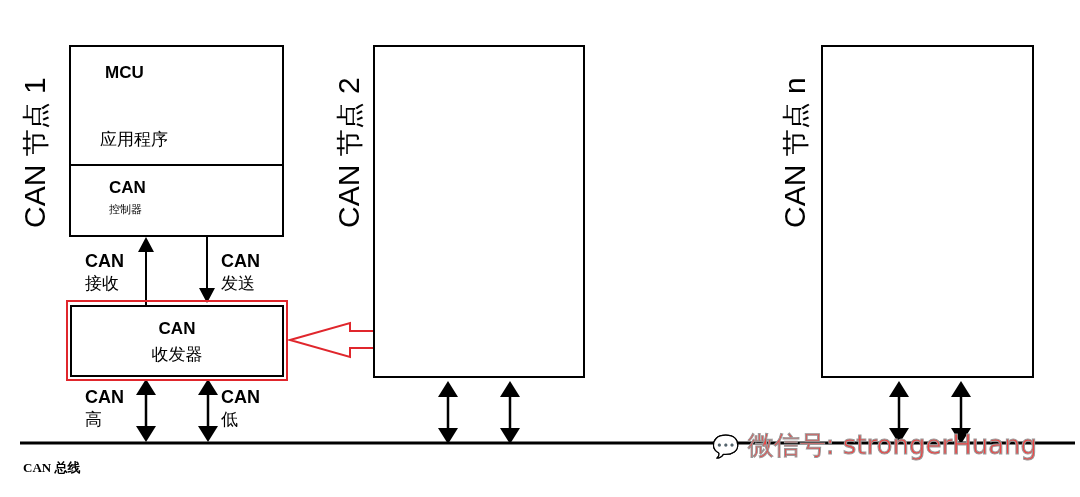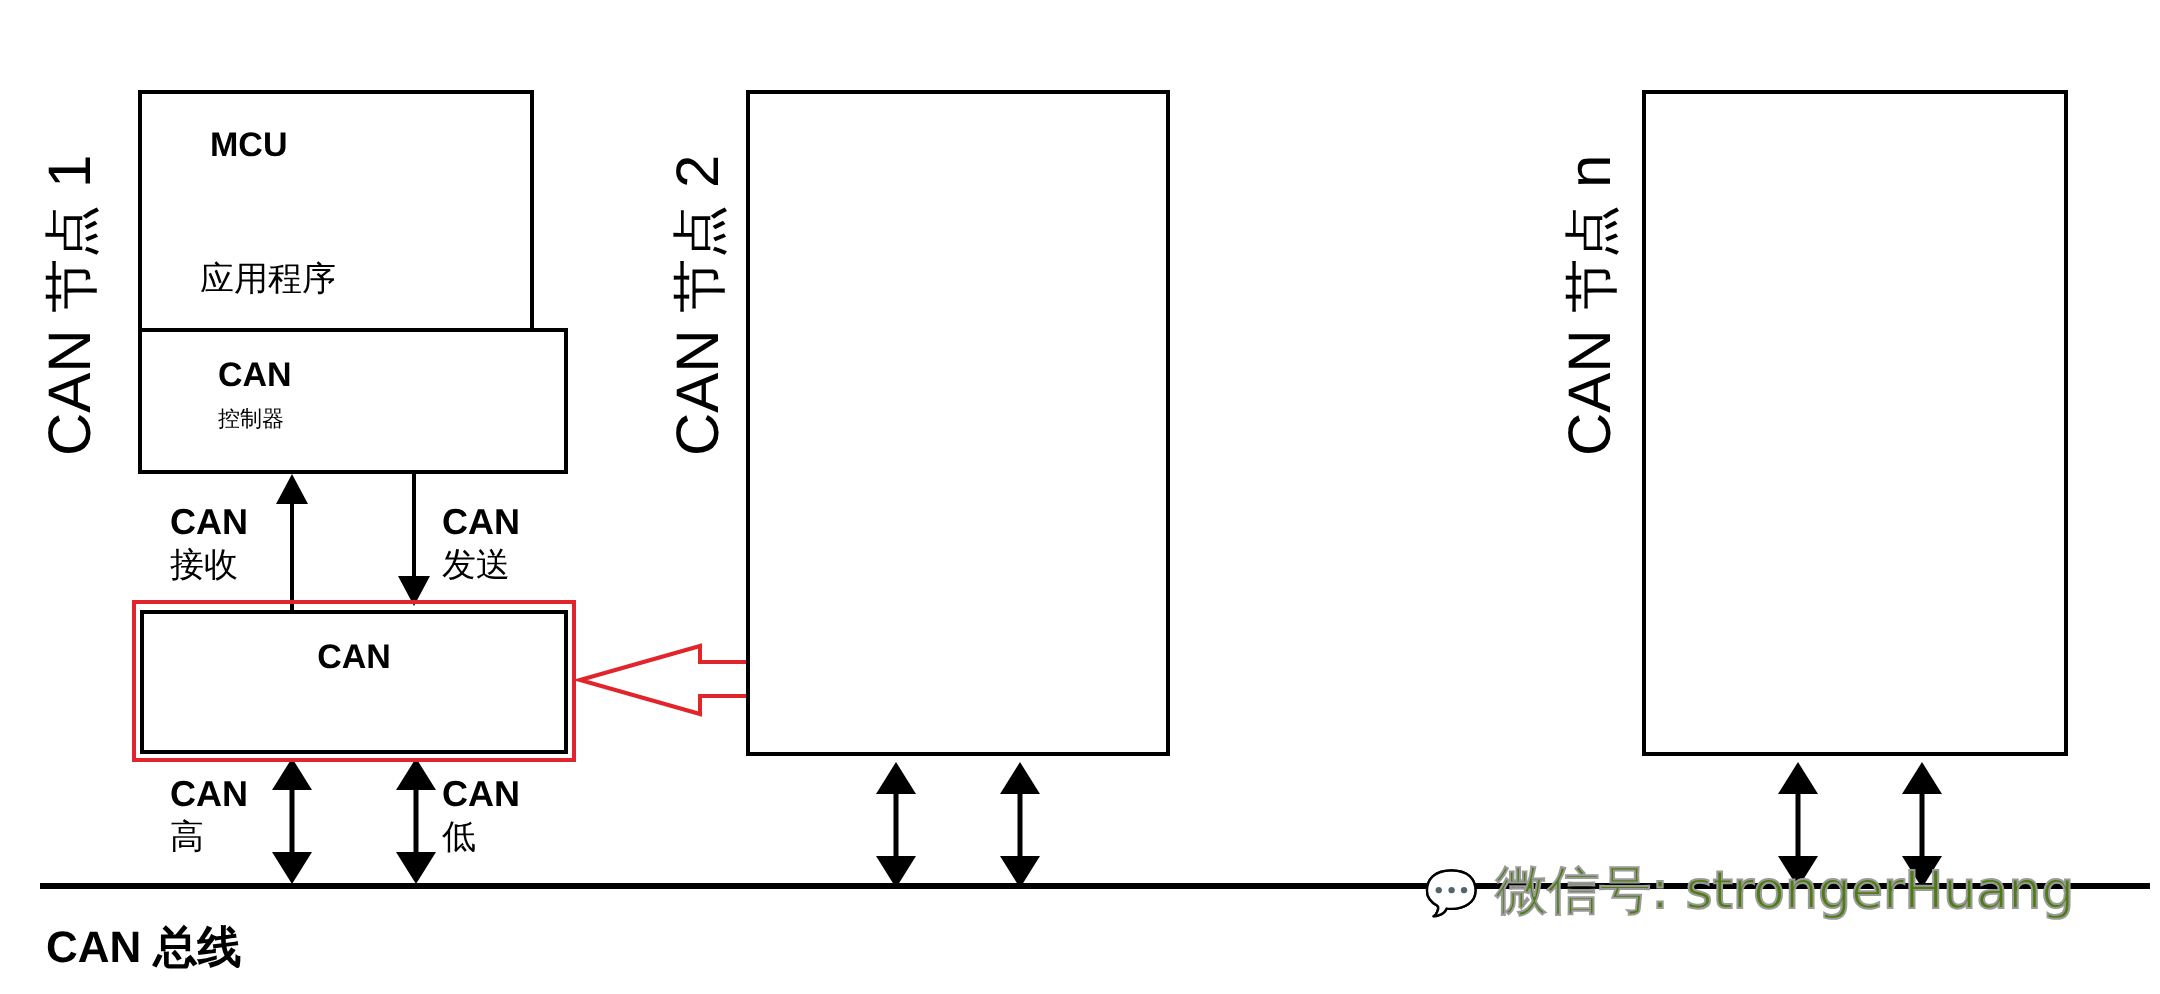--- a/index.html
+++ b/index.html
@@ -7,21 +7,21 @@
          font-family: "DejaVu Sans", "Liberation Sans", sans-serif; color: #000; }
   .abs { position: absolute; }
   .box { position: absolute; border: 2.5px solid #000; box-sizing: border-box; background: #fff; }
   .bold { font-family: "Liberation Sans", "DejaVu Sans", sans-serif; font-weight: bold; }
   .vlabel { position: absolute; transform-origin: left top; transform: rotate(-90deg);
             white-space: nowrap; font-size: 30px; font-family: "Liberation Sans", "DejaVu Sans", sans-serif; }
   .vlabel .cjk { font-family: "DejaVu Sans", sans-serif; font-size: 27px; font-weight: 300; }
   .lbl { position: absolute; font-size: 17px; line-height: 22px; }
   .lbl .en { font-weight: bold; font-family: "Liberation Sans", sans-serif; font-size: 18px; }
   svg { position: absolute; left: 0; top: 0; }
-  .wm { position: absolute; left: 712px; top: 428px; font-size: 26px; color: #4d7c0f;
+  .wm { position: absolute; left: 712px; top: 428px; font-size: 26px; color: #ef4444;
         -webkit-text-stroke: 1px #9a9a9a; letter-spacing: 0px; white-space: nowrap;
         font-family: "DejaVu Sans", sans-serif; }
 </style>
 </head>
 <body>
 
 <svg width="1080" height="497">
   <defs>
     <marker id="ah" markerWidth="10" markerHeight="10" refX="5" refY="5" orient="auto" markerUnits="userSpaceOnUse">
       <path d="M0,0 L10,5 L0,10 z" fill="#000"></path>
@@ -75,21 +75,21 @@
 
   <polygon points="290,340 350,323 350,331 413,331 413,348 350,348 350,357" fill="none" stroke="#e0262c" stroke-width="2"></polygon>
 </svg>
 
 <div class="vlabel" style="left:18px; top:228px;">
   <span>CAN</span>
   <span class="cjk">节点</span>
   <span>1</span>
 </div>
 
-<div class="box" style="left:69px; top:45px; width:198px; height:122px;">
+<div class="box" style="left:69px; top:45px; width:215px; height:122px;">
   <div class="abs bold" style="left:34px; top:16px; font-size:17px;">MCU</div>
   <div class="abs" style="left:29px; top:48px; font-size:17px;margin-top:33px;">应用程序</div>
 </div>
 
 <div class="box" style="left:69px; top:164px; width:215px; height:73px;">
   <div class="abs bold" style="left:38px; top:12px; font-size:17px;">CAN</div>
   <div class="abs" style="left:38px; top:36px; font-size:11px;">控制器</div>
 </div>
 
 <div class="lbl" style="left:85px; top:250px;">
@@ -98,20 +98,21 @@
 </div>
 <div class="lbl" style="left:221px; top:250px;">
   <div class="en">CAN</div>
   <div>发送</div>
 </div>
 
 <div class="abs" style="left:66px; top:300px; width:222px; height:81px; border:2px solid #e0262c; box-sizing:border-box;"></div>
 
 <div class="box" style="left:70px; top:305px; width:214px; height:72px;">
   <div class="abs bold" style="left:0; width:100%; text-align:center; top:12px; font-size:17px;">CAN</div>
+  <div class="abs" style="left:0; width:100%; text-align:center; top:36px; font-size:17px;">收发器</div>
 </div>
 
 <div class="lbl" style="left:85px; top:386px;">
   <div class="en">CAN</div>
   <div>高</div>
 </div>
 <div class="lbl" style="left:221px; top:386px;">
   <div class="en">CAN</div>
   <div>低</div>
 </div>
@@ -123,18 +124,18 @@
 </div>
 <div class="box" style="left:373px; top:45px; width:212px; height:333px;"></div>
 
 <div class="vlabel" style="left:778px; top:228px;">
   <span>CAN</span>
   <span class="cjk">节点</span>
   <span>n</span>
 </div>
 <div class="box" style="left:821px; top:45px; width:213px; height:333px;"></div>
 
-<div class="abs bold" style="left:23px; top:459px; font-size:22px;">CAN 总线</div>
+<div class="abs bold" style="left:23px; top:459px; font-size:13px;font-family:Liberation Serif, serif;">CAN 总线</div>
 
 <div class="wm">
   <span style="font-size:22px;">💬</span>
   <span>微信号: strongerHuang</span>
 </div>
 
 </body></html>

